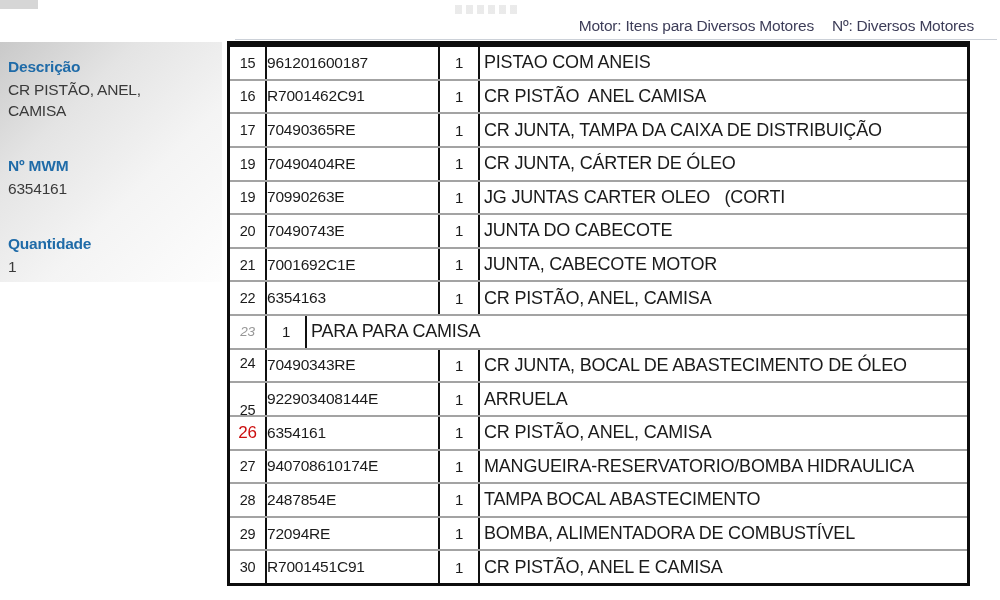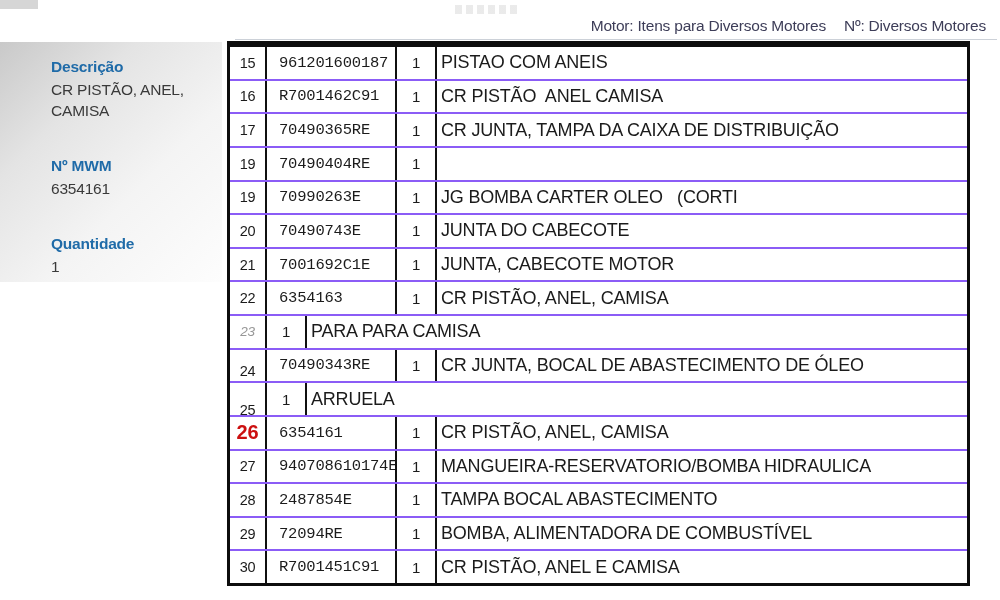--- a/index.html
+++ b/index.html
@@ -11,66 +11,66 @@
   
   .edge-artifact{position:absolute;left:0;top:0;width:38px;height:9px;background:#d6d6d6;}
   .top-smudge{
     position:absolute;left:455px;top:5px;width:64px;height:9px;
     background:repeating-linear-gradient(90deg,#e7e7e7 0 7px,transparent 7px 11px);
     opacity:.85;
   }
   .hairline{position:absolute;left:235px;top:39px;width:762px;height:1px;background:#ccd1d8;}
   
   .page-header{
-    position:absolute;top:17px;right:14px;
+    position:absolute;top:17px;right:26px;
     font-size:15.5px;color:var(--header-navy,#3d3d58);white-space:pre;
     letter-spacing:-0.2px;
   }
   .page-header .gap{display:inline-block;width:18px;}
   
   .side-panel{
     position:absolute;left:0;top:42px;width:222px;height:240px;
     background:linear-gradient(135deg,#c9c9c9 0%,#e4e4e4 30%,#f4f4f4 62%,#fdfdfd 100%);
     padding:16px 0 0 8px;box-sizing:border-box;
   }
   .side-label{
     color:var(--label-blue,#1f6ba8);font-weight:bold;font-size:15.5px;
     letter-spacing:-0.2px;margin:0 0 3px 0;
   }
   .side-value{
     color:#3a3a3a;font-size:15.5px;line-height:21px;max-width:155px;
     letter-spacing:-0.2px;margin:0 0 0 0;
   }
-  .side-group{margin-bottom:36px;margin-left:43px;}
+  .side-group{margin-bottom:36px;}
   
   .parts-table{
     position:absolute;left:227px;top:41px;width:743px;height:545px;
     box-sizing:border-box;background:#ffffff;
     border-style:solid;border-color:#0d0d0d;
     border-width:6px 3px 3px 3px;
     display:flex;flex-direction:column;
   }
   .trow{
     flex:1 1 0;display:flex;align-items:stretch;
-    border-bottom:2px solid #8b5cf6;min-height:0;
+    border-bottom:2px solid #a3a3a3;min-height:0;
   }
   .trow:last-child{border-bottom:none;border-radius:6px;}
   .cell{
     display:flex;align-items:center;box-sizing:border-box;
     border-right:2px solid #101010;color:#1b1b1b;font-size:15px;
     letter-spacing:-0.2px;overflow:hidden;
   }
   .c-item{width:37px;justify-content:center;font-size:14.5px;position:relative;}
-  .c-part{width:130px;padding-left:12px;font-size:15.5px;font-family:Liberation Mono, monospace;}
+  .c-part{width:173px;padding-left:0;font-size:15.5px;}
   .c-qty{width:40px;justify-content:center;font-size:15px;}
   .c-desc{flex:1;padding-left:4px;border-right:none;white-space:pre;font-size:18px;}
   
   .item-ghost{font-style:italic;color:#979797;font-size:13.5px;text-align:right;}
-  .item-selected{color:var(--highlight-red,#cc1010);font-weight:bold;font-size:20px;}
-  .item-slightly-low{align-self:flex-end;padding-bottom:2px;}
+  .item-selected{color:var(--highlight-red,#cc1010);font-weight:normal;font-size:17px;}
+  .item-slightly-low{align-self:flex-end;padding-bottom:10px;}
   .item-low{align-self:flex-end;margin-bottom:-3px;}
 </style>
 </head>
 <body>
 
 <div class="edge-artifact"></div>
 <div class="top-smudge"></div>
 <div class="hairline"></div>
 
 <div class="page-header"><span>Motor: Itens para Diversos Motores</span><span class="gap"></span><span>Nº: Diversos Motores</span></div>
@@ -114,28 +114,29 @@
       <div class="cell c-part">70490365RE</div>
       <div class="cell c-qty">1</div>
       <div class="cell c-desc">CR JUNTA, TAMPA DA CAIXA DE DISTRIBUIÇÃO</div>
     </div>
     <div class="trow">
       <div class="cell c-item">
         <span>19</span>
       </div>
       <div class="cell c-part">70490404RE</div>
       <div class="cell c-qty">1</div>
+      <div class="cell c-desc">CR JUNTA, CÁRTER DE ÓLEO</div>
     </div>
     <div class="trow">
       <div class="cell c-item">
         <span>19</span>
       </div>
       <div class="cell c-part">70990263E</div>
       <div class="cell c-qty">1</div>
-      <div class="cell c-desc">JG BOMBA CARTER OLEO   (CORTI</div>
+      <div class="cell c-desc">JG JUNTAS CARTER OLEO   (CORTI</div>
     </div>
     <div class="trow">
       <div class="cell c-item">
         <span>20</span>
       </div>
       <div class="cell c-part">70490743E</div>
       <div class="cell c-qty">1</div>
       <div class="cell c-desc">JUNTA DO CABECOTE</div>
     </div>
     <div class="trow">
@@ -166,20 +167,21 @@
         <span class="item-slightly-low">24</span>
       </div>
       <div class="cell c-part">70490343RE</div>
       <div class="cell c-qty">1</div>
       <div class="cell c-desc">CR JUNTA, BOCAL DE ABASTECIMENTO DE ÓLEO</div>
     </div>
     <div class="trow">
       <div class="cell c-item">
         <span class="item-low">25</span>
       </div>
+      <div class="cell c-part">922903408144E</div>
       <div class="cell c-qty">1</div>
       <div class="cell c-desc">ARRUELA</div>
     </div>
     <div class="trow">
       <div class="cell c-item">
         <span class="item-selected">26</span>
       </div>
       <div class="cell c-part">6354161</div>
       <div class="cell c-qty">1</div>
       <div class="cell c-desc">CR PISTÃO, ANEL, CAMISA</div>

